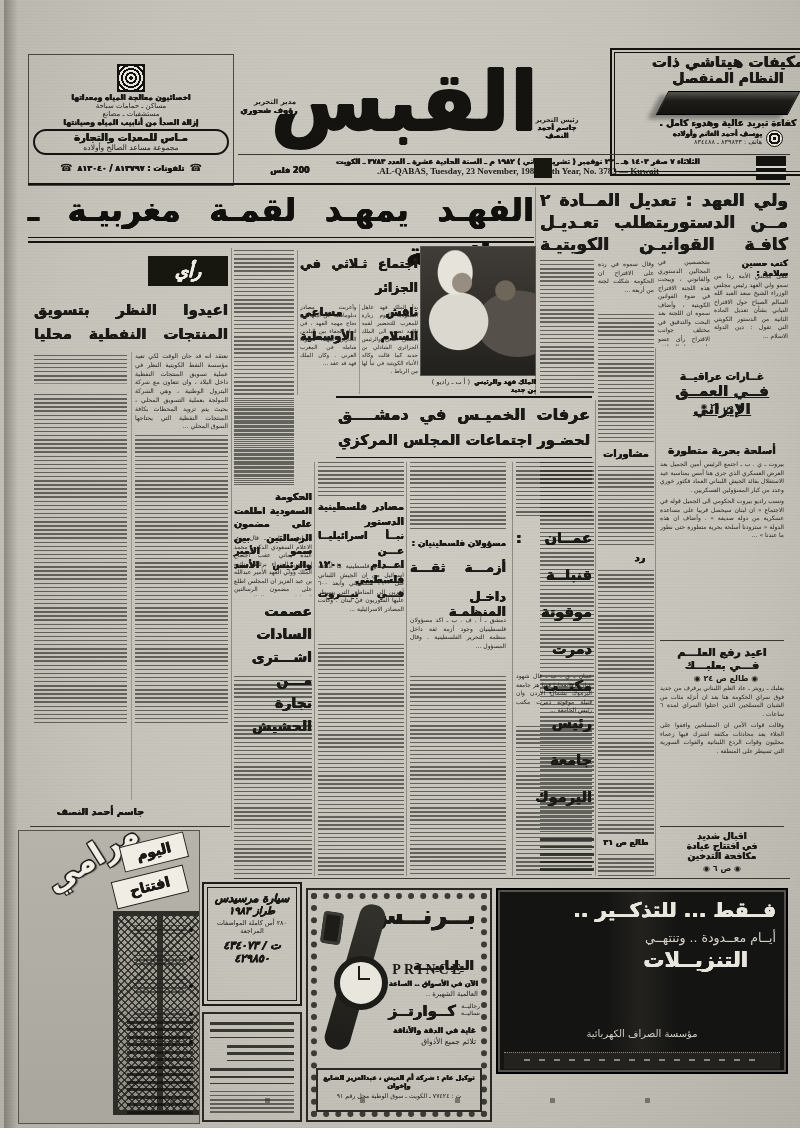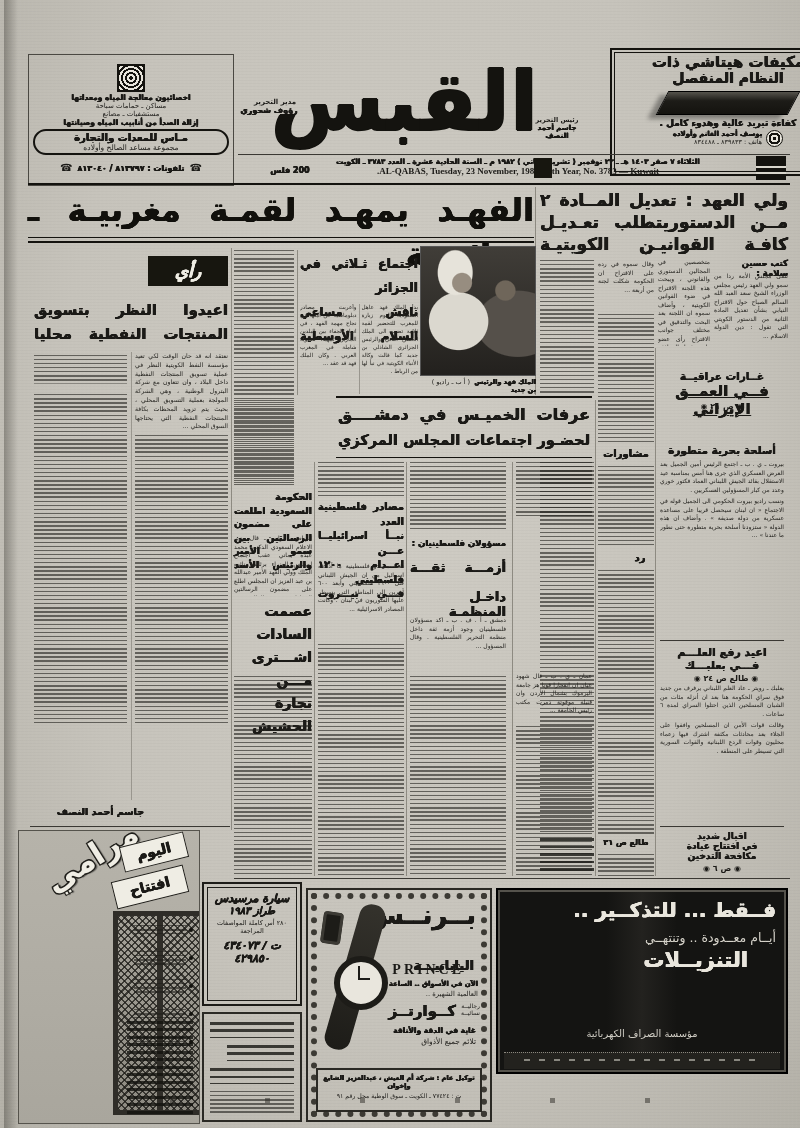--- a/index.html
+++ b/index.html
@@ -182,35 +182,41 @@
   <div class="abs" style="left:336px;top:396px;width:256px;border-top:2px solid #14130f;border-bottom:1px solid #14130f;padding:4px 2px 5px;box-sizing:border-box;">
     <span class="hvy jst" style="display:block;font-size:16px;line-height:26px;">عرفات الخميـس في دمشــــق</span>
     <span class="hvy jst" style="display:block;font-size:14.5px;line-height:24px;">لحضـور اجتماعات المجلس المركزي</span>
   </div>
 
   <div class="abs vrule" style="left:314px;top:462px;height:414px;"></div>
   <div class="abs vrule" style="left:406px;top:462px;height:414px;"></div>
   <div class="abs vrule" style="left:512px;top:462px;height:414px;"></div>
 
   <div class="abs sim" style="left:516px;top:462px;width:76px;height:54px;"></div>
+  <div class="abs" style="left:516px;top:520px;width:76px;">
+    <span class="hvy jst" style="display:block;font-size:14.5px;line-height:37px;">عمــان : قنبلــة</span>
+    <span class="hvy jst" style="display:block;font-size:14.5px;line-height:37px;">موقوتة دمرت</span>
+    <span class="hvy jst" style="display:block;font-size:14.5px;line-height:37px;">مكتــب رئيس</span>
+    <span class="hvy jst" style="display:block;font-size:14.5px;line-height:37px;">جامعة اليرموك</span>
+  </div>
   <p class="abs bx" style="left:516px;top:672px;width:76px;height:50px;">عمان ـ ي . ب ـ قال شهود عيان ان انفجارا قويا هز جامعة اليرموك بشمال الأردن وان قنبلة موقوتة دمرت مكتب رئيس الجامعة ...</p>
   <div class="abs sim" style="left:516px;top:726px;width:76px;height:150px;"></div>
 
   <div class="abs sim" style="left:410px;top:462px;width:96px;height:70px;"></div>
   <div class="abs" style="left:410px;top:538px;width:96px;text-align:center;">
     <span class="hvy" style="display:block;font-size:8.5px;text-align:right;margin-bottom:12px;">مسؤولان فلسطينيان :</span>
     <span class="hvy jst" style="display:block;font-size:13px;margin-bottom:14px;">أزمـــة ثقـــة</span>
     <span class="hvy jst" style="display:block;font-size:13px;">داخـل المنظمـة</span>
   </div>
   <p class="abs bx" style="left:410px;top:616px;width:96px;height:56px;">دمشق ـ أ . ف . ب ـ اكد مسؤولان فلسطينيان وجود أزمة ثقة داخل منظمة التحرير الفلسطينية . وقال المسؤول ...</p>
   <div class="abs sim" style="left:410px;top:676px;width:96px;height:200px;"></div>
 
   <div class="abs sim" style="left:318px;top:462px;width:86px;height:34px;"></div>
   <div class="abs" style="left:318px;top:500px;width:86px;">
-    <span class="hvy jst" style="display:block;font-size:10px;line-height:14.5px;">مصادر فلسطينية العدد</span>
+    <span class="hvy jst" style="display:block;font-size:10px;line-height:14.5px;">مصادر فلسطينية الدستور</span>
     <span class="hvy jst" style="display:block;font-size:10px;line-height:14.5px;">نبــأ اسرائيليــا عـــن</span>
     <span class="hvy jst" style="display:block;font-size:10px;line-height:14.5px;">اعــدام ١٢٠٠ فلسطيني</span>
     <span class="hvy jst" style="display:block;font-size:10px;line-height:14.5px;">فـــي بيـــروت</span>
   </div>
   <p class="abs bx" style="left:318px;top:562px;width:86px;height:78px;">نفت مصادر فلسطينية ما أذاعته اسرائيل من ان الجيش اللبناني قتل ١٦٠٠ فلسطيني وأبعد ٦٠٠ آخرين الى المناطق التي يسيطر عليها السوريون في لبنان . وكانت المصادر الاسرائيلية ...</p>
   <div class="abs sim" style="left:318px;top:644px;width:86px;height:232px;"></div>
 
   <div class="abs sim" style="left:234px;top:400px;width:60px;height:86px;"></div>
   <div class="abs" style="left:234px;top:490px;width:78px;">
     <span class="hvy jst" style="display:block;font-size:9.5px;line-height:13.5px;">الحكومة السعودية اطلعت</span>

